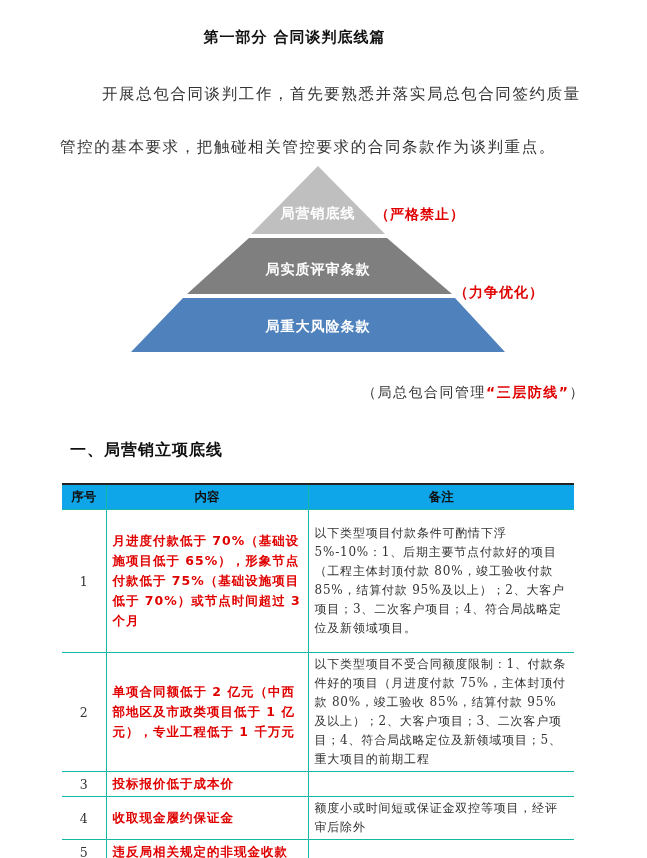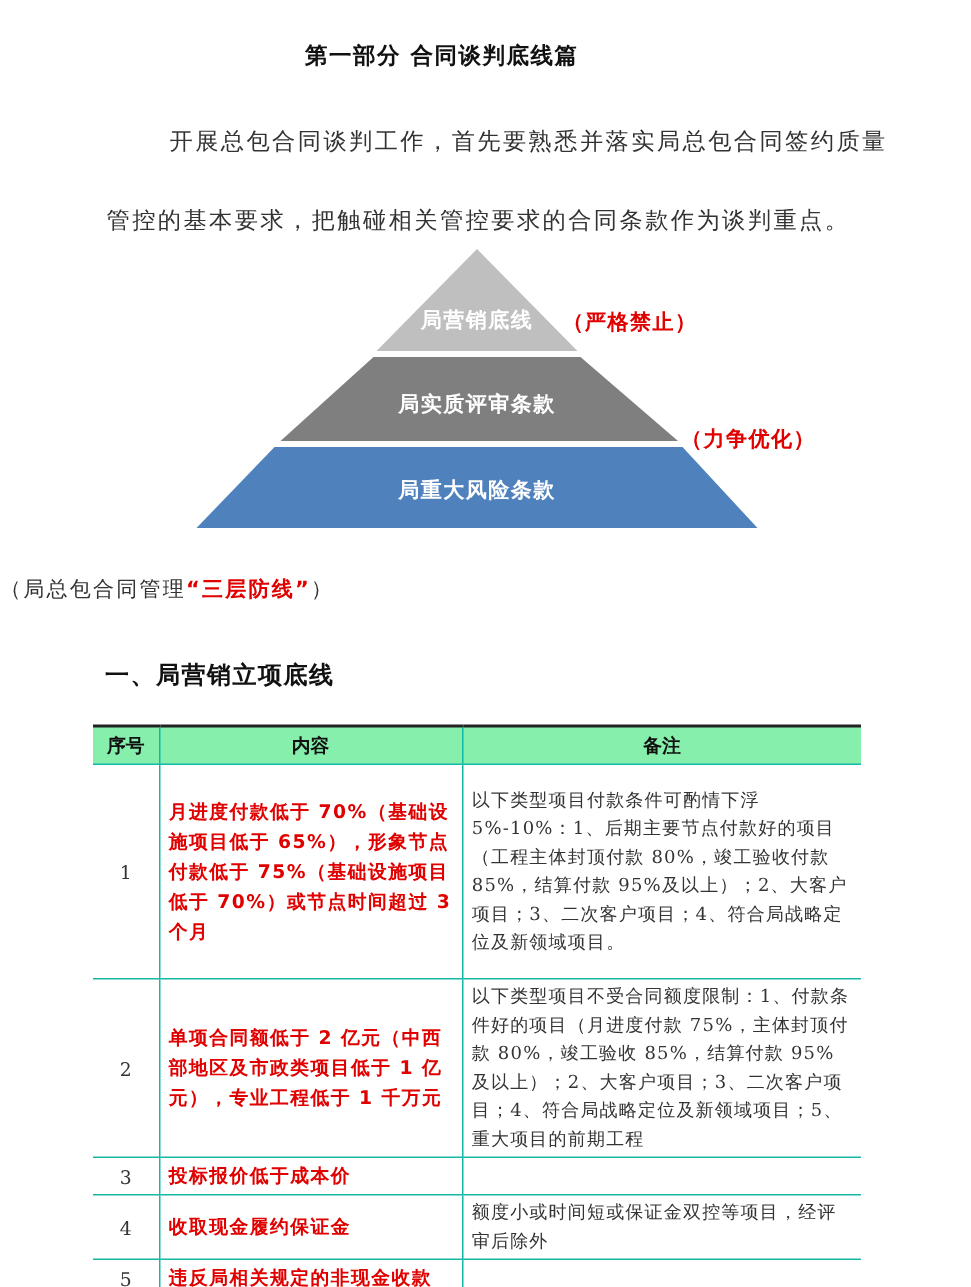--- a/index.html
+++ b/index.html
@@ -1,38 +1,38 @@
 <!DOCTYPE html>
 <html><head>
   <meta charset="utf-8">
   <style>
     html, body { margin: 0; padding: 0; background: #ffffff; }
     body { width: 647px; height: 858px; position: relative; overflow: hidden;
            font-family: "DejaVu Serif", "Liberation Serif", serif; color: #222; }
     .abs { position: absolute; }
     .title { top: 28px; left: 0; width: 589px; text-align: center; font-size: 15px; font-weight: bold;
              font-family: "DejaVu Sans", "Liberation Sans", sans-serif; letter-spacing: 1px; color: #111; }
-    .para { left: 71px; width: 530px; font-size: 15.5px; color: #333; letter-spacing: 1.6px; }
+    .para { left: 60px; width: 530px; font-size: 15.5px; color: #333; letter-spacing: 1.6px; }
     .para1 { top: 84px; text-indent: 42px; }
     .para2 { top: 124px; margin-top: 13px; }
     svg.pyr { left: 0; top: 160px; }
     .pyr-label { font-family: "DejaVu Sans", "Liberation Sans", sans-serif; font-weight: bold; fill: #ffffff; font-size: 14px; letter-spacing: 1px; }
     .pyr-note { font-family: "DejaVu Sans", "Liberation Sans", sans-serif; font-weight: bold; fill: #e00000; font-size: 14px; letter-spacing: 1px; }
-    .caption { top: 384px; left: 0; width: 585px; text-align: left; font-size: 14px; color: #333; letter-spacing: 1.5px; }
+    .caption { top: 384px; left: 0; width: 585px; text-align: right; font-size: 14px; color: #333; letter-spacing: 1.5px; }
     .caption .red { color: #e00000; font-weight: bold; font-family: "DejaVu Sans", "Liberation Sans", sans-serif; }
     .section { top: 440px; left: 70px; font-size: 16px; font-weight: bold; color: #111;
                font-family: "DejaVu Sans", "Liberation Sans", sans-serif; letter-spacing: 1px; }
     table.grid { position: absolute; top: 483px; left: 62px; width: 512px; border-collapse: collapse; table-layout: fixed;
                  font-size: 12.5px; }
     table.grid th, table.grid td { border: 1px solid #14b8a6; padding: 2px 6px; vertical-align: middle; }
     table.grid tr:first-child th { border-top: 2px solid #222; }
     table.grid tr:last-child td { border-bottom: 2px solid #222; }
     table.grid th:first-child, table.grid td:first-child { border-left: none; }
     table.grid th:last-child, table.grid td:last-child { border-right: none; }
-    table.grid th { background: #86efac; font-family: "DejaVu Sans", "Liberation Sans", sans-serif; font-weight: bold; font-size: 12.5px; height: 20px; color: #111; }
+    table.grid th { background: #0ea5e9; font-family: "DejaVu Sans", "Liberation Sans", sans-serif; font-weight: bold; font-size: 12.5px; height: 20px; color: #111; }
     td.num { text-align: center; color: #333; }
     td.content { color: #e00000; font-weight: bold; font-family: "DejaVu Sans", "Liberation Sans", sans-serif; line-height: 20px; letter-spacing: 1px; font-size: 12.5px; }
     td.note { color: #333; line-height: 19px; letter-spacing: 0.8px; font-size: 12px; vertical-align: top; }
   </style>
 </head>
 <body>
 
 <div class="abs title">第一部分  合同谈判底线篇</div>
 
 <div class="abs para para1">开展总包合同谈判工作，首先要熟悉并落实局总包合同签约质量</div>

